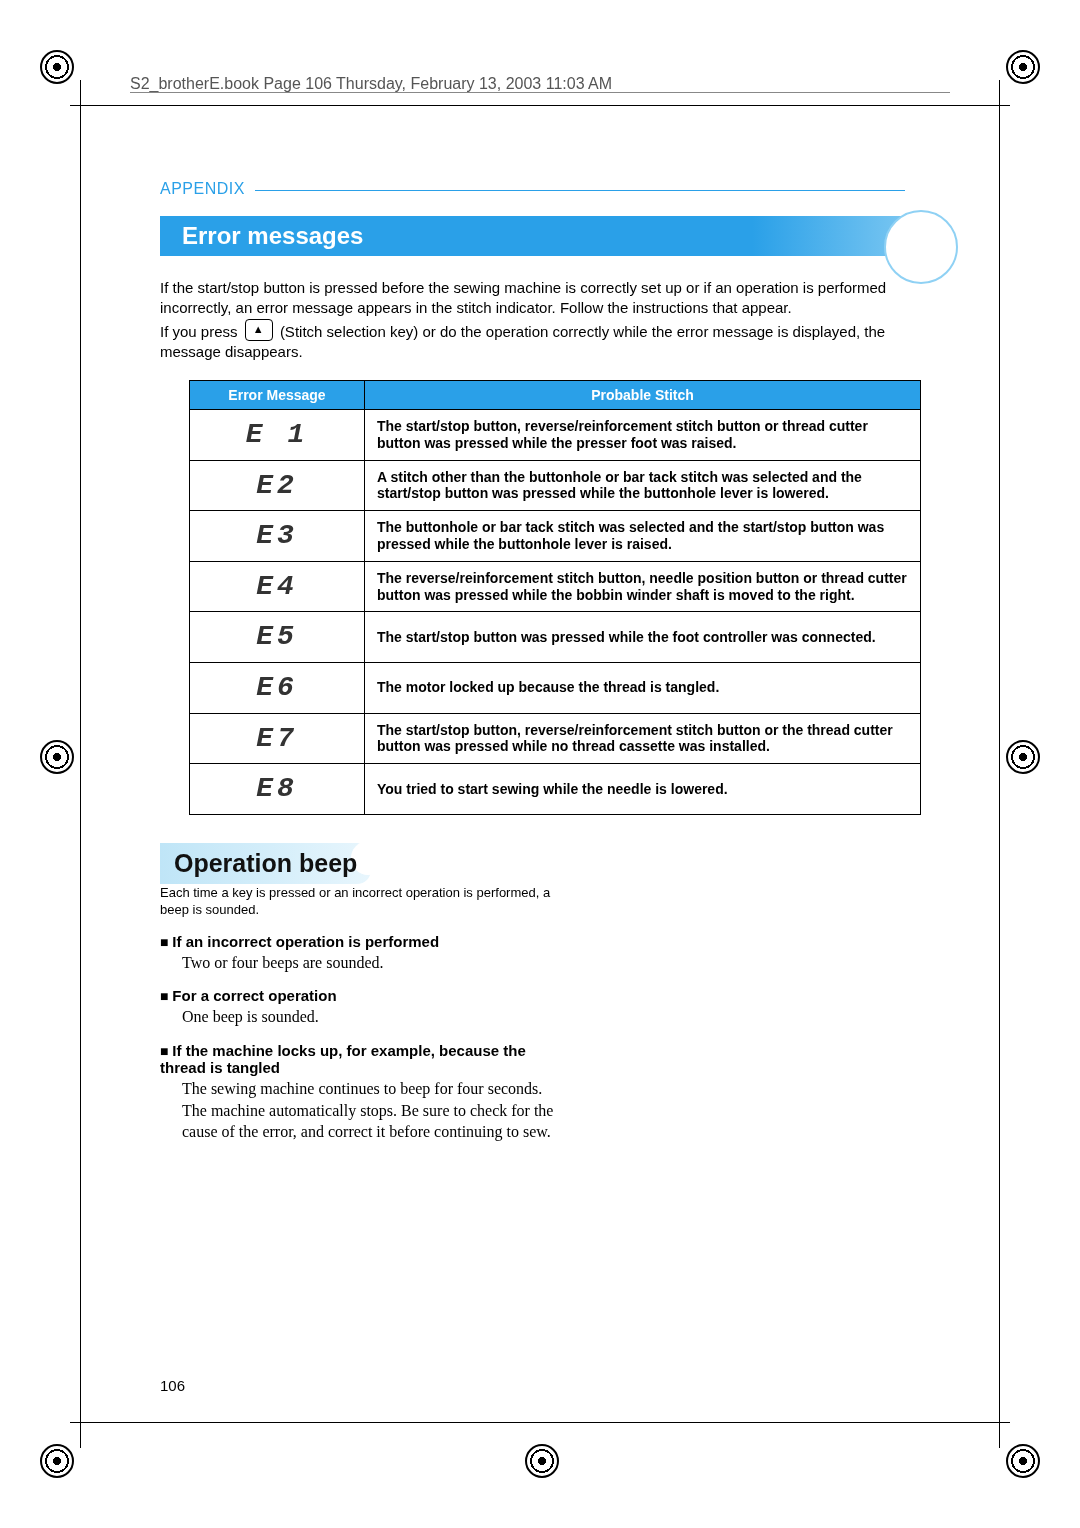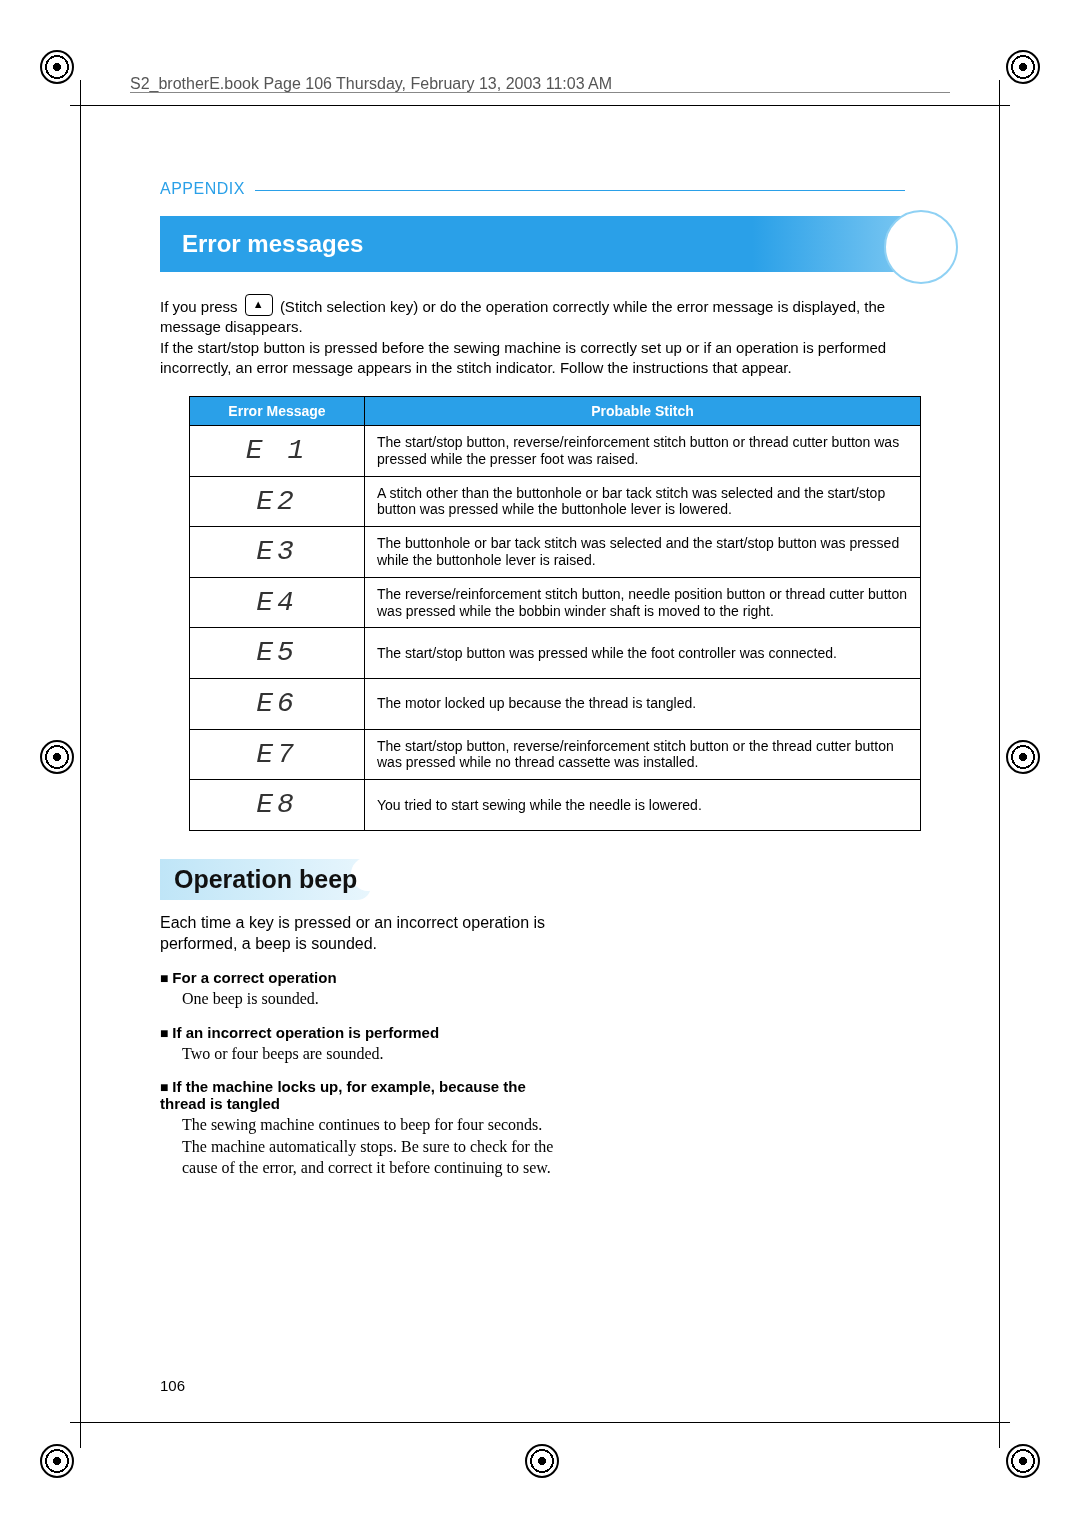--- a/index.html
+++ b/index.html
@@ -73,21 +73,21 @@
     vertical-align: middle;
     width: 650px;
     height: 1px;
     background: #2aa0e8;
     margin-left: 6px;
   }
 
   .section-banner {
     position: relative;
     margin-top: 18px;
-    height: 56px;
+    height: 40px;
     background: linear-gradient(to right, #2aa0e8 0, #2aa0e8 75%, #8fd1f4 100%);
     border-radius: 0 28px 28px 0;
     display: flex;
     align-items: center;
     padding-left: 22px;
   }
   .section-banner::after {
     content: "";
     position: absolute;
     right: -8px;
@@ -146,20 +146,21 @@
     font-weight: bold;
     padding: 6px 10px;
     border: 1px solid #000;
     font-size: 14px;
   }
   table.err td {
     border: 1px solid #000;
     padding: 8px 12px;
     vertical-align: middle;
     line-height: 1.2;
+    font-weight: bold;
   }
   table.err td.code {
     width: 150px;
     text-align: center;
     font-family: "Courier New", monospace;
     font-size: 28px;
     font-style: italic;
     letter-spacing: 4px;
     color: #333;
   }
@@ -188,23 +189,22 @@
   .sub-title {
     font-family: Arial, sans-serif;
     font-weight: bold;
     font-size: 25px;
     color: #111;
     position: relative;
     z-index: 2;
   }
 
   .sub-intro {
-    margin-top: 12px;
-    font-family: Arial, sans-serif;
-    font-size: 16px;
+    font-family: Arial, sans-serif;
+    font-size: 13px;
     line-height: 1.35;
   }
 
   .bullet-item {
     margin-top: 14px;
     font-family: Arial, sans-serif;
     font-size: 15px;
   }
   .bullet-item .bhead {
     font-weight: bold;
@@ -253,26 +253,26 @@
   <div>
     <span class="appendix-label">APPENDIX</span>
     <span class="appendix-line"></span>
   </div>
 
   <div class="section-banner">
     <span class="section-title">Error messages</span>
   </div>
 
   <div class="intro">
+    <span class="intro-line">If the start/stop button is pressed before the sewing machine is correctly set up or if an operation is performed incorrectly, an error message appears in the stitch indicator. Follow the instructions that appear.</span>
     <span class="intro-line">
       <span>If you press </span>
       <span class="key-icon"></span>
       <span> (Stitch selection key) or do the operation correctly while the error message is displayed, the message disappears.</span>
     </span>
-    <span class="intro-line">If the start/stop button is pressed before the sewing machine is correctly set up or if an operation is performed incorrectly, an error message appears in the stitch indicator. Follow the instructions that appear.</span>
   </div>
 
   <table class="err">
     <thead>
       <tr>
         <th>Error Message</th>
         <th>Probable Stitch</th>
       </tr>
     </thead>
     <tbody>
@@ -311,26 +311,26 @@
     </tbody>
   </table>
 
   <div class="subsection">
     <div class="sub-banner">
       <span class="sub-title">Operation beep</span>
     </div>
     <div class="sub-intro">Each time a key is pressed or an incorrect operation is performed, a beep is sounded.</div>
 
     <div class="bullet-item">
+      <span class="bhead">If an incorrect operation is performed</span>
+      <span class="bbody">Two or four beeps are sounded.</span>
+    </div>
+    <div class="bullet-item">
       <span class="bhead">For a correct operation</span>
       <span class="bbody">One beep is sounded.</span>
-    </div>
-    <div class="bullet-item">
-      <span class="bhead">If an incorrect operation is performed</span>
-      <span class="bbody">Two or four beeps are sounded.</span>
     </div>
     <div class="bullet-item">
       <span class="bhead">If the machine locks up, for example, because the thread is tangled</span>
       <span class="bbody">The sewing machine continues to beep for four seconds. The machine automatically stops. Be sure to check for the cause of the error, and correct it before continuing to sew.</span>
     </div>
   </div>
 
 </div>
 
 <div class="page-num">106</div>

